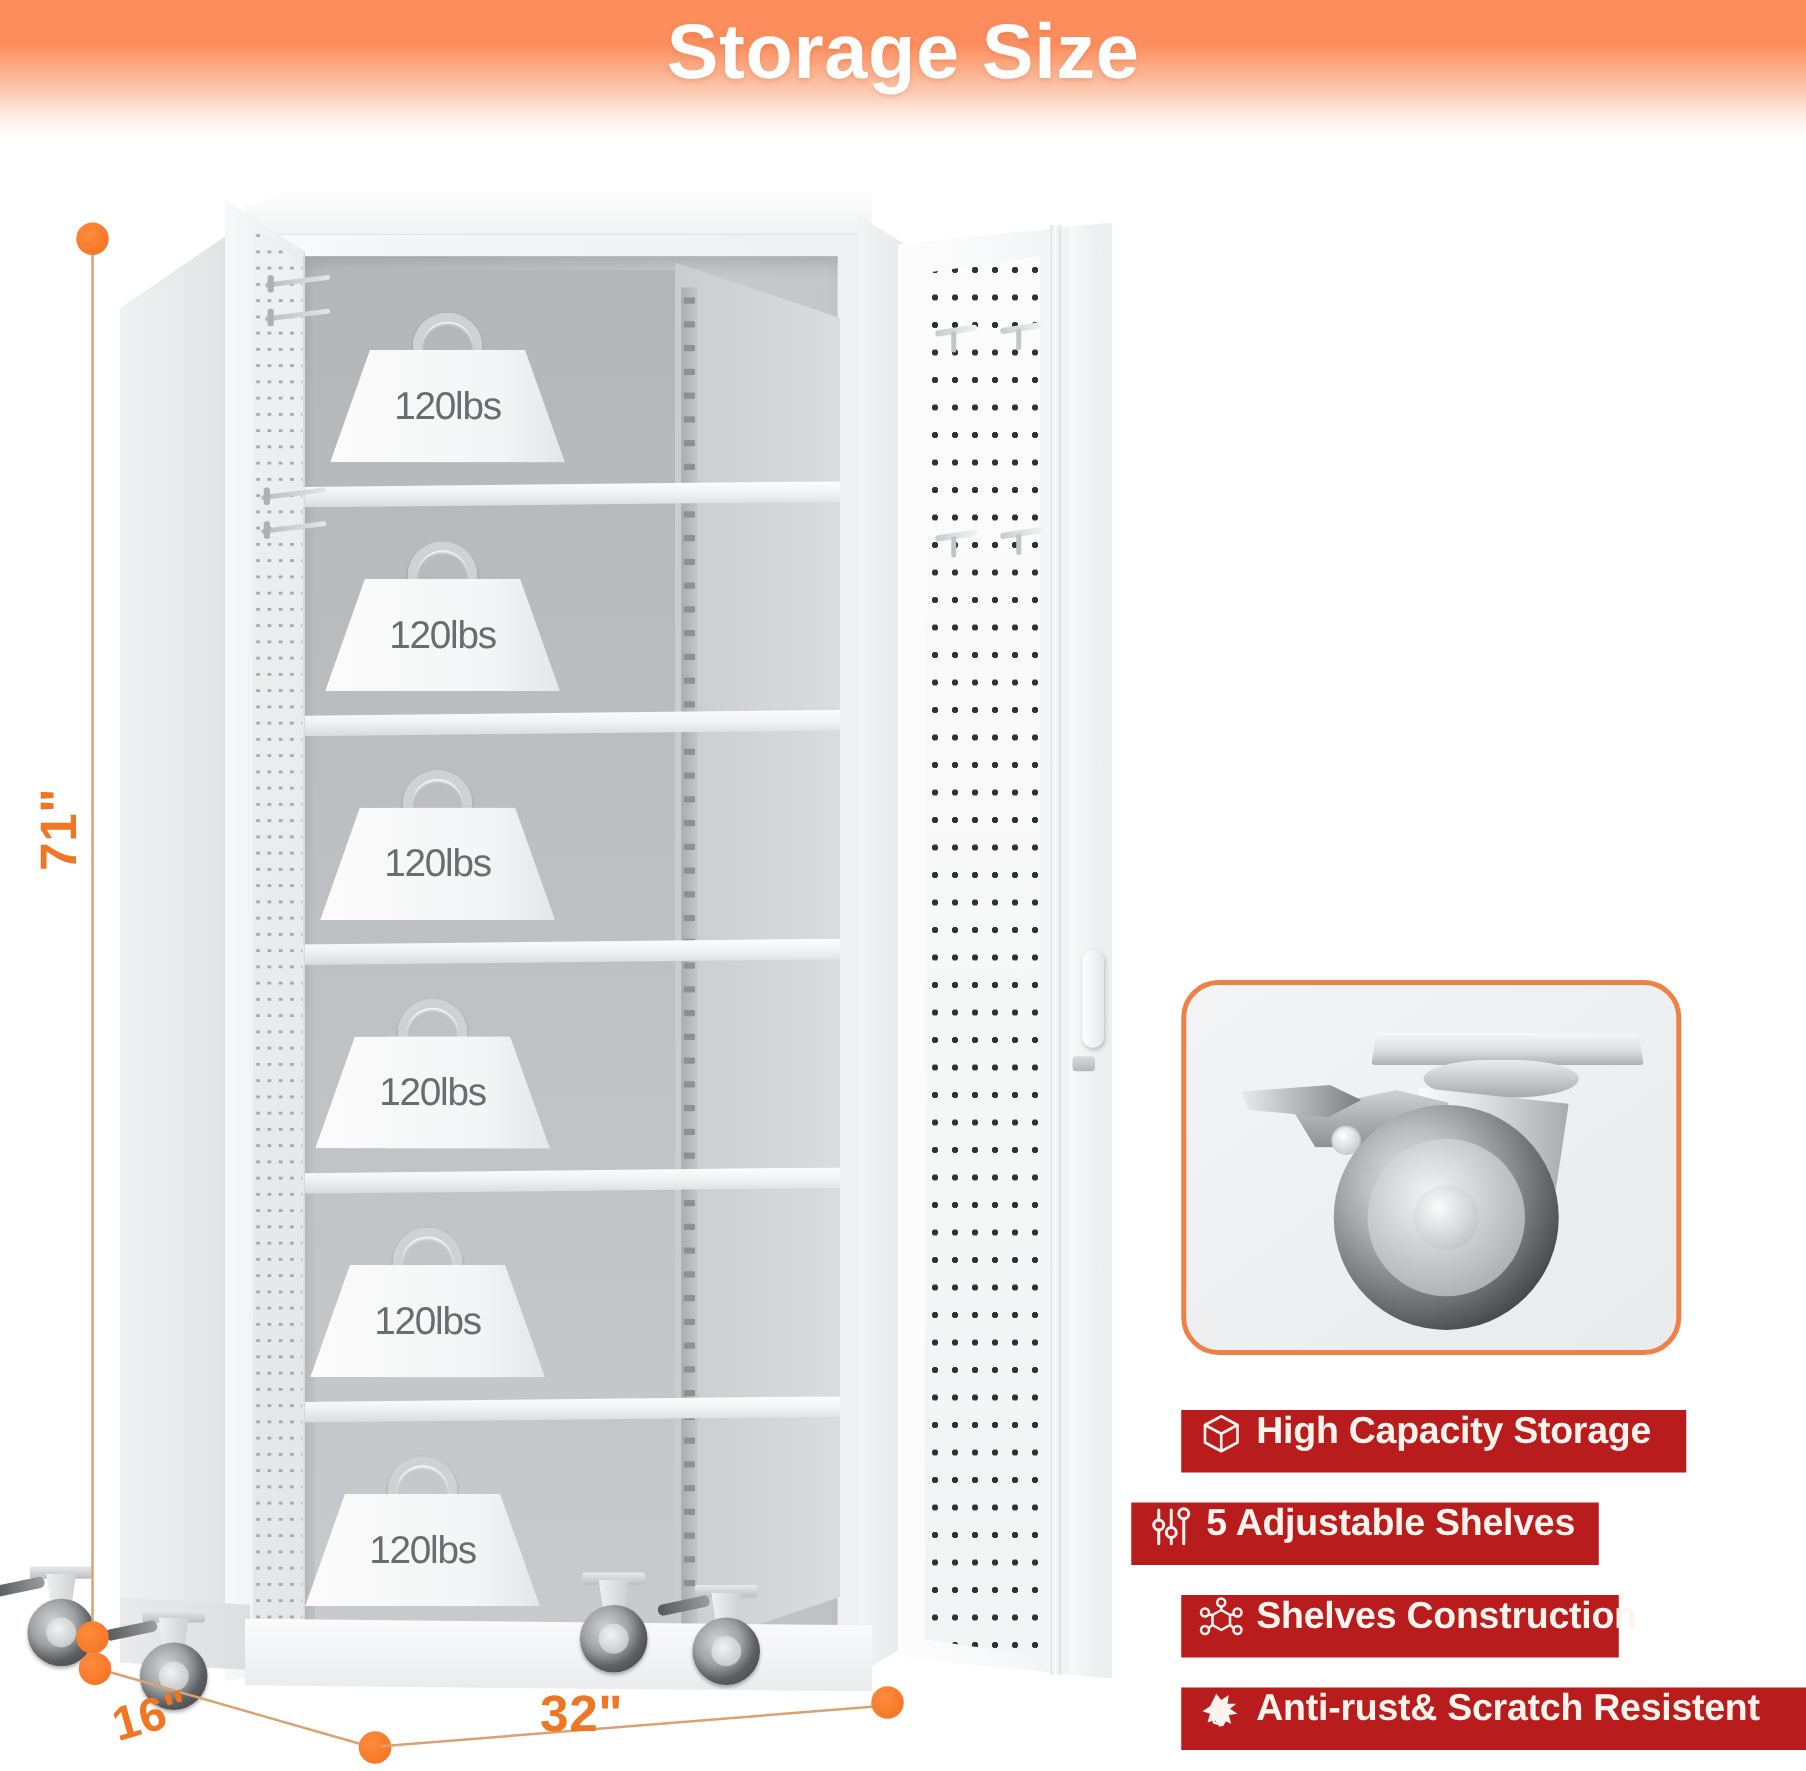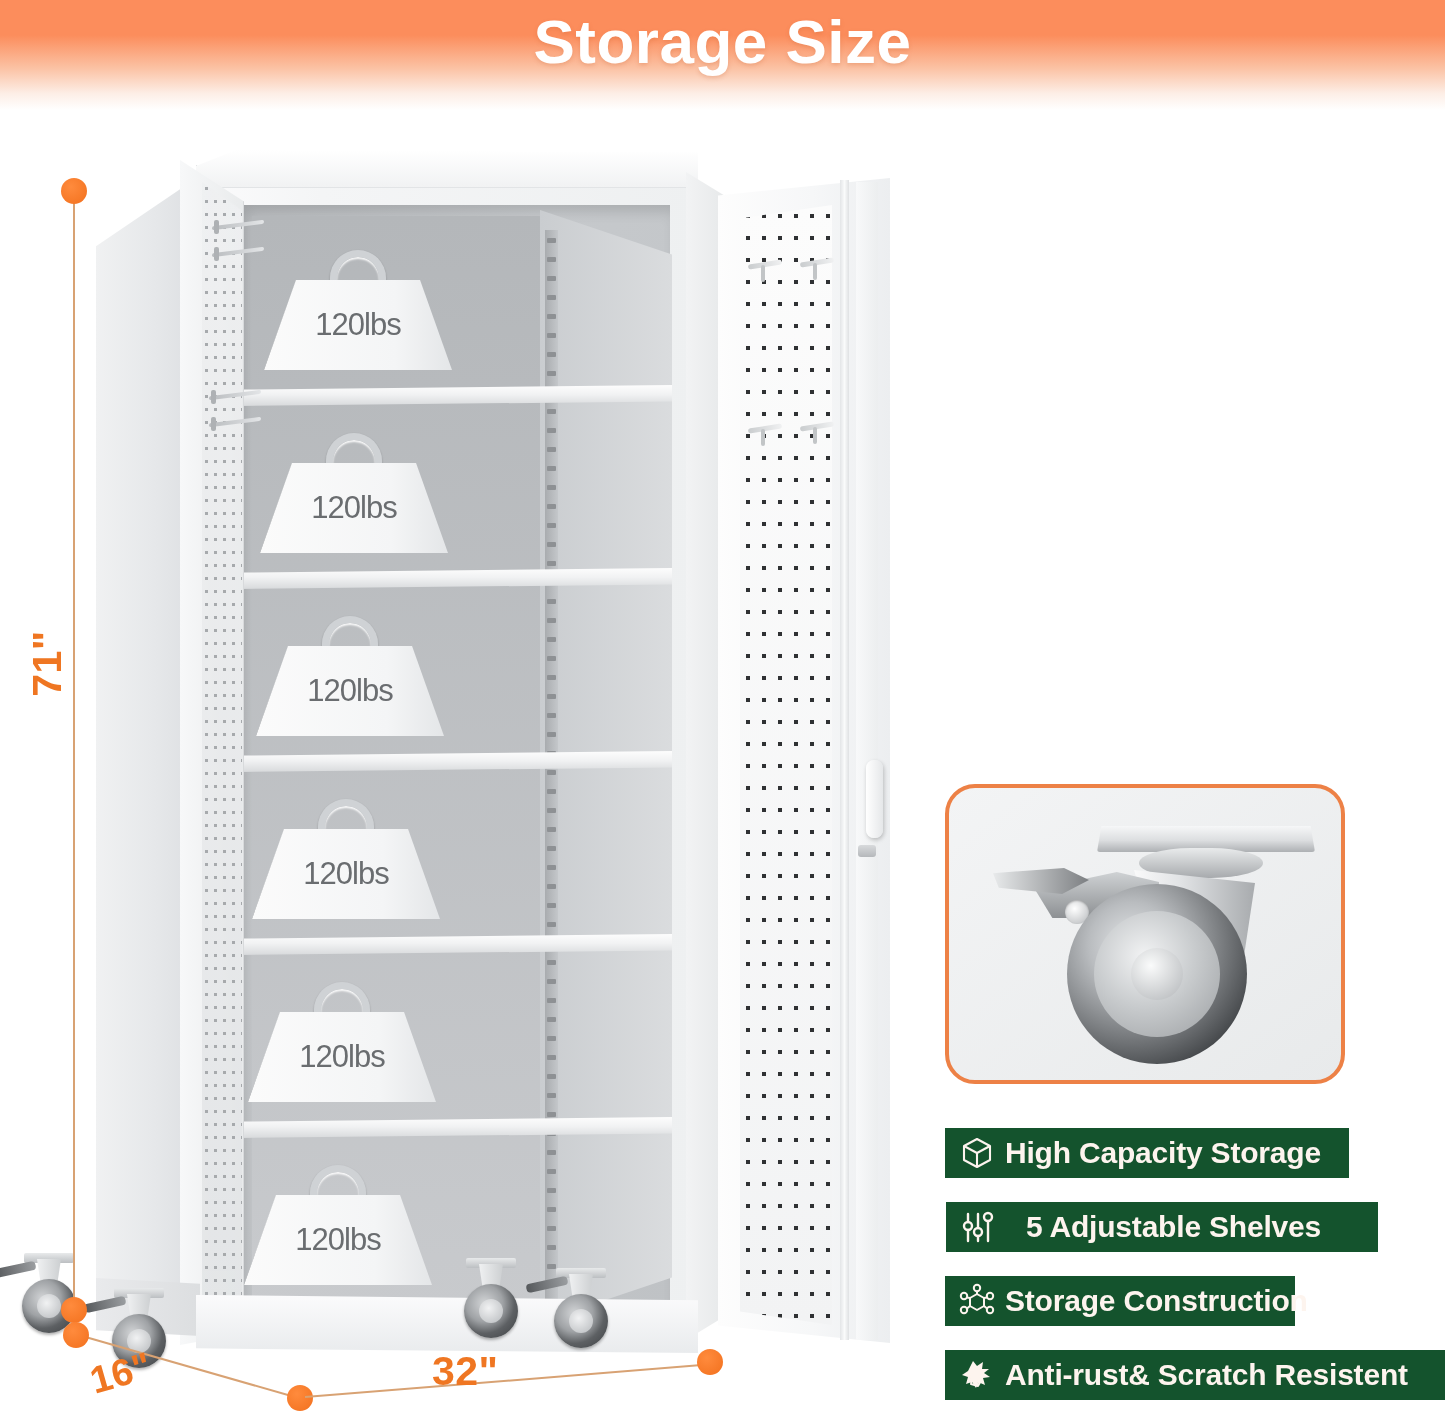--- a/index.html
+++ b/index.html
@@ -270,22 +270,22 @@
     clip-path:polygon(0% 20%, 74% 0%, 100% 46%, 72% 100%, 6% 76%);
   }
   .cb-hole{
     position:absolute; width:24px; height:24px; border-radius:50%;
     background:radial-gradient(circle at 40% 36%, #ffffff, #b4b7ba);
     box-shadow:inset 0 1px 2px rgba(0,0,0,.25);
   }
 
   
   .badge{
-    position:absolute; height:50px; display:flex; align-items:center;
-    background:#14532d; padding:0 16px 0 13px;
+    position:absolute; height:50px; display:flex; align-items:flex-start;
+    background:#b91c1c; padding:0 16px 0 13px;
   }
   .badge .bicon{ width:38px; height:38px; flex:0 0 38px; margin-right:9px; }
   .badge .btext{
     color:#fdf4ee; font-size:30px; font-weight:bold; white-space:nowrap;
     letter-spacing:-0.2px;
   }
 </style>
 </head>
 <body>
 
@@ -496,21 +496,21 @@
   <span class="bicon">
     <svg viewBox="0 0 38 38" width="38" height="38" fill="none" stroke="#fdf4ee" stroke-width="2.1" stroke-linejoin="round">
       <path d="M19 5 L32 12 L32 26 L19 33 L6 26 L6 12 Z"></path>
       <path d="M6 12 L19 19 L32 12"></path>
         <path d="M19 19 L19 33"></path>
     </svg>
   </span>
   <span class="btext">High Capacity Storage</span>
 </div>
 
-<div class="badge" id="badge-1" style="left: 946px; top: 1202px; width: 432px; gap: 20px;">
+<div class="badge" id="badge-1" style="left: 905px; top: 1202px; width: 374px;">
   <span class="bicon">
     <svg viewBox="0 0 38 38" width="38" height="38" fill="none" stroke="#fdf4ee" stroke-width="2.4" stroke-linecap="round">
       <path d="M9 6 L9 14"></path>
         <path d="M9 22 L9 33"></path>
         <circle cx="9" cy="18" r="4"></circle>
       <path d="M19 6 L19 20"></path>
         <path d="M19 28 L19 33"></path>
         <circle cx="19" cy="24" r="4"></circle>
       <path d="M29 14 L29 33"></path>
         <circle cx="29" cy="9" r="4"></circle>
@@ -528,21 +528,21 @@
       <circle cx="32" cy="28" r="3.2"></circle>
         <circle cx="6" cy="14" r="3.2"></circle>
       <circle cx="6" cy="28" r="3.2"></circle>
       <path d="M19 9 L19 12"></path>
         <path d="M29 15.6 L26 16"></path>
         <path d="M29 26.5 L26 24"></path>
       <path d="M9 15.6 L12 16"></path>
         <path d="M9 26.5 L12 24"></path>
     </svg>
   </span>
-  <span class="btext">Storage Construction</span>
+  <span class="btext">Shelves Construction</span>
 </div>
 
 <div class="badge" id="badge-3" style="left: 945px; top: 1350px; width: 562px;">
   <span class="bicon">
     <svg viewBox="0 0 38 38" width="38" height="38" fill="none" stroke="#fdf4ee" stroke-width="1.9" stroke-linejoin="round">
       <path d="M15 5 L19 10 L25 6 L24 13 L31 13 L26 17 L32 21 L25 22 L27 29 L20 26 L18 32 L14 26 L8 28 L10 21 L4 19 L10 15 Z" fill="#fdf4ee" stroke="none"></path>
       <path d="M14 19 L21 17 L24 23 L20 30 L13 28 Z"></path>
       <path d="M12 21 L19 19 L22 24 L18 30"></path>
     </svg>
   </span>

